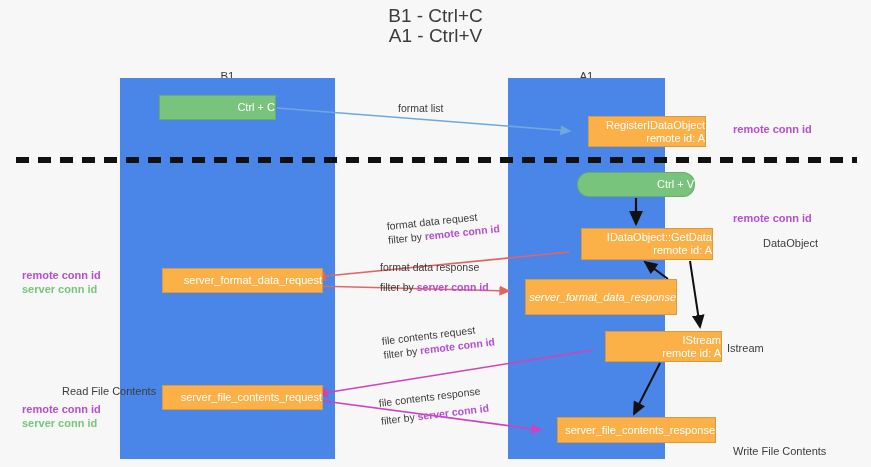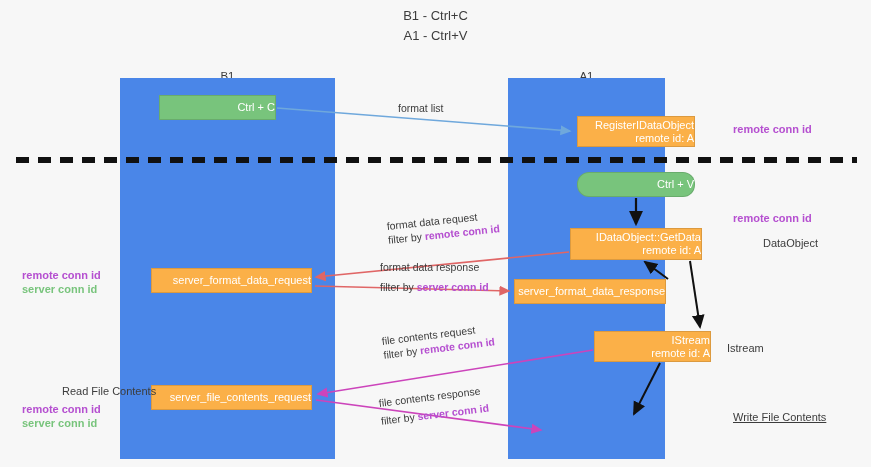--- a/index.html
+++ b/index.html
@@ -18,50 +18,50 @@
   .lane{position:absolute;background:#4a86e8;}
   #lane-b1{left:120px;top:78px;width:215px;height:381px;}
   #lane-a1{left:508px;top:78px;width:157px;height:381px;}
 
   .lane-head{position:absolute;text-align:center;font-size:11.5px;line-height:13px;color:#3c3c3c;margin-top:24px;}
   #head-b1{left:120px;top:46px;width:215px;}
   #head-a1{left:508px;top:46px;width:157px;}
 
   
   #title{position:absolute;left:0;top:6px;width:871px;text-align:center;
-    font-size:13px;line-height:20px;color:#3c3c3c;}
+    font-size:19px;line-height:20px;color:#3c3c3c;}
   #title div{white-space:pre;}
 
   
   .box{position:absolute;box-sizing:border-box;display:flex;flex-direction:column;
     align-items:flex-end;justify-content:center;text-align:center;color:#ffffff;
     font-size:11px;line-height:13px;border:1px solid rgba(0,0,0,.12);}
   .green{background:#78c47c;}
-  .orange{background:#fbb048;}
+  .orange{background:#fbb048;margin-left:11px;}
 
   #box-ctrlc{left:159px;top:95px;width:117px;height:25px;}
   #box-regdo{left:577px;top:116px;width:118px;height:31px;}
   #box-ctrlv{left:577px;top:172px;width:118px;height:25px;border-radius:12px;}
   #box-getdata{left:570px;top:228px;width:132px;height:32px;}
   #box-sfreq{left:151px;top:268px;width:161px;height:25px;}
-  #box-sfresp{left:514px;top:279px;width:152px;height:25px;}
+  #box-sfresp{left:514px;top:279px;width:152px;height:36px;font-style:italic;}
   #box-istream{left:594px;top:331px;width:117px;height:31px;}
   #box-sfcreq{left:151px;top:385px;width:161px;height:25px;}
   #box-sfcresp{left:546px;top:417px;width:159px;height:26px;}
 
   
   .side{position:absolute;font-size:11px;line-height:14px;}
   .purple{color:#b54fd0;font-weight:bold;}
   .green-t{color:#78c47c;font-weight:bold;}
   .plain{color:#3c3c3c;}
   #lbl-r-remote1{left:733px;top:122px;}
   #lbl-r-remote2{left:733px;top:211px;}
   #lbl-r-dataobject{left:727px;top:236px;padding-left:36px;}
   #lbl-r-istream{left:727px;top:341px;}
-  #lbl-r-write{left:733px;top:410px;text-decoration:underline;}
+  #lbl-r-write{left:733px;top:444px;}
   #lbl-l-ids{left:22px;top:268px;text-align:left;}
   #lbl-l-read{left:28px;top:384px;padding-left:34px;}
   #lbl-l-ids2{left:22px;top:402px;text-align:left;}
 
   
   .cap{position:absolute;font-size:10.5px;line-height:14px;white-space:nowrap;color:#3c3c3c;}
   .cap b{font-weight:bold;}
   #cap-fmtlist{left:398px;top:101px;}
   #cap-fdreq{left:386px;top:219px;transform:rotate(-6deg);transform-origin:left top;}
   #cap-fdresp{left:380px;top:260px;}
@@ -155,20 +155,23 @@
 
   <div class="box orange" id="box-istream">
     <span>IStream</span>
     <span>remote id: A</span>
   </div>
 
   <div class="box orange" id="box-sfcreq">
     <span>server_file_contents_request</span>
   </div>
 
+  <div class="box orange" id="box-sfcresp">
+    <span>server_file_contents_response</span>
+  </div>
 
   <div class="cap" id="cap-fmtlist">
     <span>format list</span>
   </div>
 
   <div class="cap" id="cap-fdreq">
     <div>format data request</div>
     <div>
       <span>filter by </span><b class="purple">remote conn id</b>
     </div>

